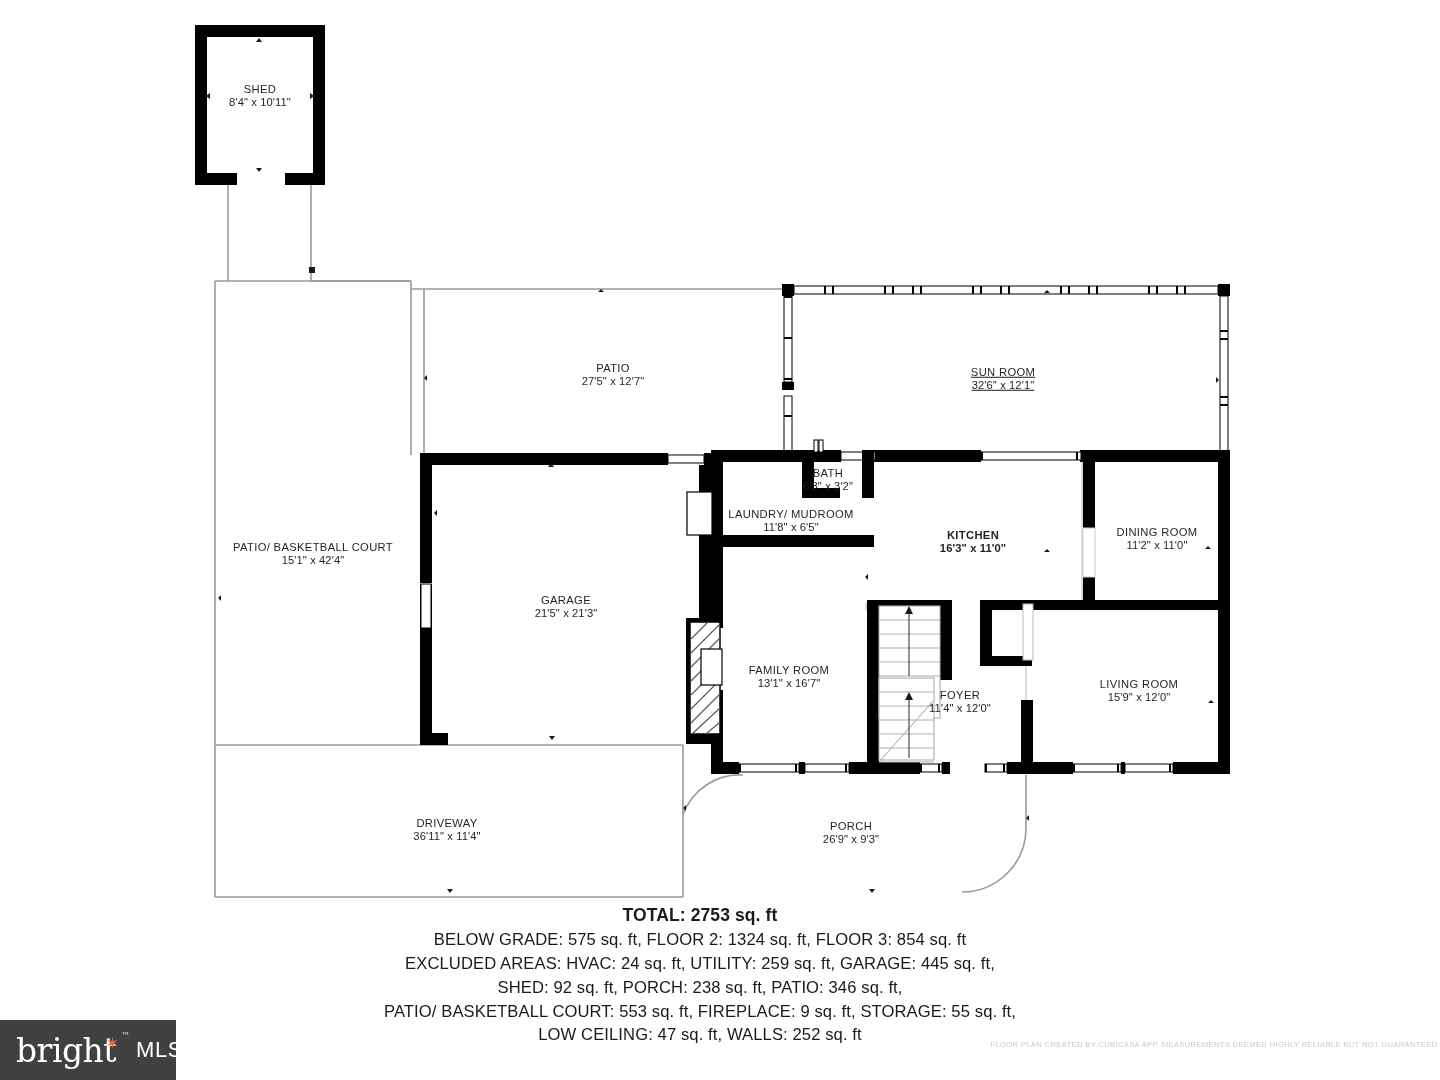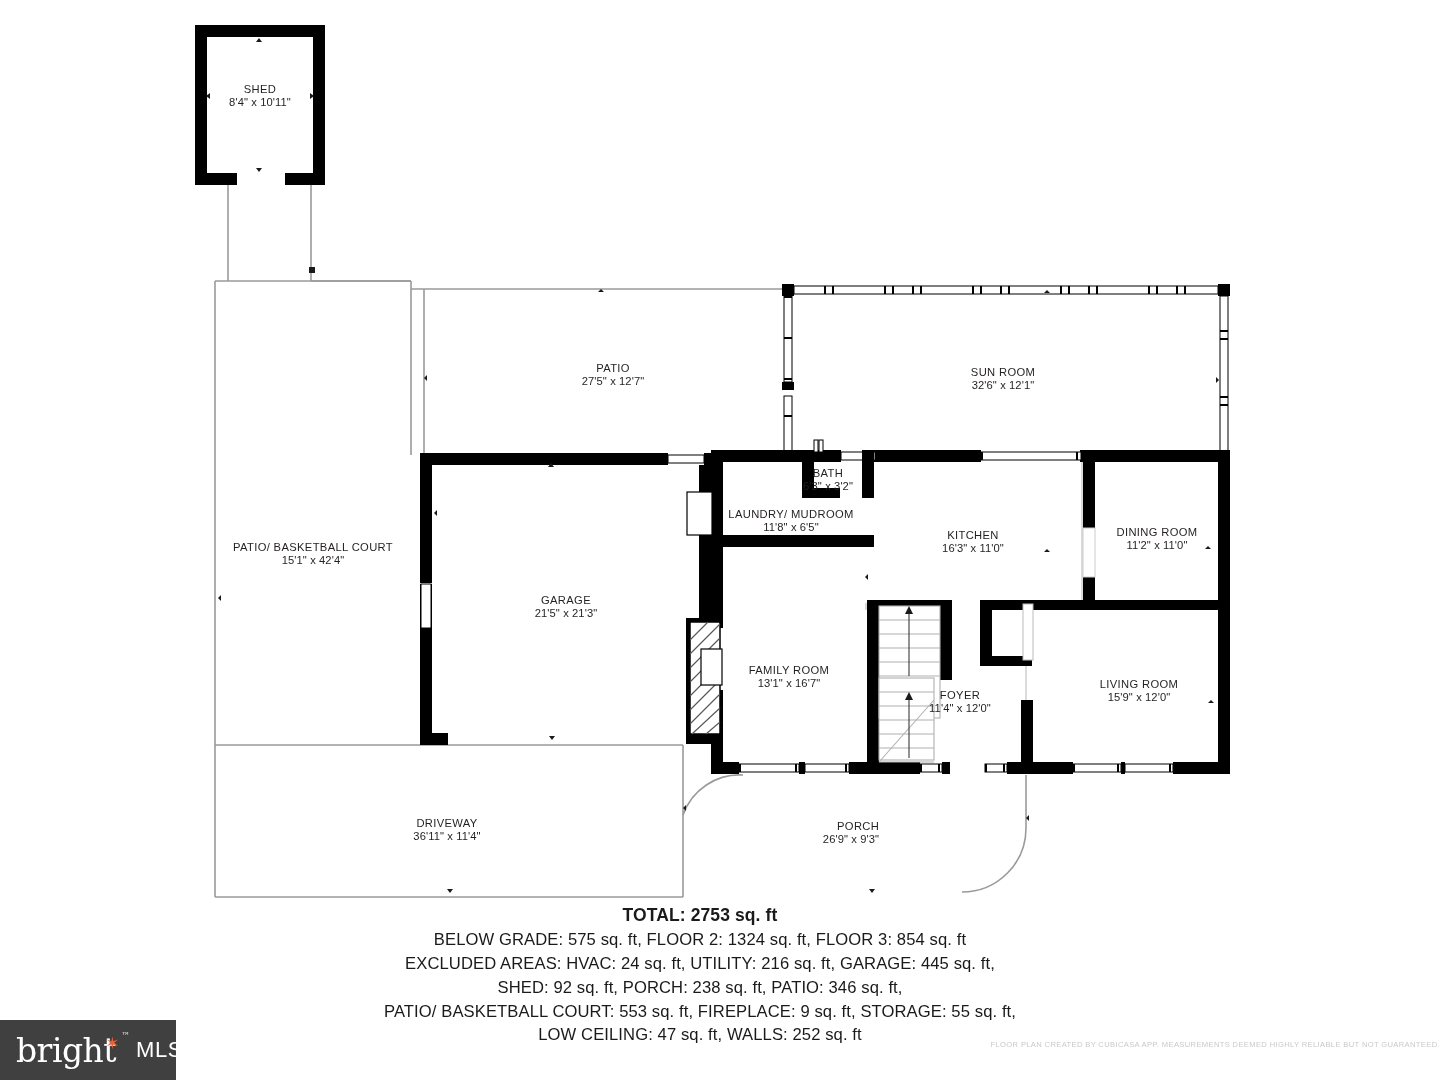--- a/index.html
+++ b/index.html
@@ -374,33 +374,33 @@
   </svg>
 
   <div class="room-label" style="left:260px; top:96px;">
     <span class="rl-name">SHED</span>
     <span class="rl-dims">8'4" x 10'11"</span>
   </div>
   <div class="room-label" style="left:613px; top:375px;">
     <span class="rl-name">PATIO</span>
     <span class="rl-dims">27'5" x 12'7"</span>
   </div>
-  <div class="room-label" style="left:1003px; top:379px;">
+  <div class="room-label" style="left:1003px; top:379px;text-decoration:underline;">
     <span class="rl-name">SUN ROOM</span>
     <span class="rl-dims">32'6" x 12'1"</span>
   </div>
   <div class="room-label" style="left:828px; top:480px;">
     <span class="rl-name">BATH</span>
     <span class="rl-dims">6'3" x 3'2"</span>
   </div>
   <div class="room-label" style="left:791px; top:521px;">
     <span class="rl-name">LAUNDRY/ MUDROOM</span>
     <span class="rl-dims">11'8" x 6'5"</span>
   </div>
-  <div class="room-label" style="left:973px; top:542px;">
+  <div class="room-label" style="left:973px; top:542px;font-weight:bold;">
     <span class="rl-name">KITCHEN</span>
     <span class="rl-dims">16'3" x 11'0"</span>
   </div>
   <div class="room-label" style="left:1157px; top:539px;">
     <span class="rl-name">DINING ROOM</span>
     <span class="rl-dims">11'2" x 11'0"</span>
   </div>
   <div class="room-label" style="left:313px; top:554px;">
     <span class="rl-name">PATIO/ BASKETBALL COURT</span>
     <span class="rl-dims">15'1" x 42'4"</span>
@@ -418,29 +418,29 @@
     <span class="rl-dims">15'9" x 12'0"</span>
   </div>
   <div class="room-label" style="left:960px; top:702px;">
     <span class="rl-name">FOYER</span>
     <span class="rl-dims">11'4" x 12'0"</span>
   </div>
   <div class="room-label" style="left:447px; top:830px;">
     <span class="rl-name">DRIVEWAY</span>
     <span class="rl-dims">36'11" x 11'4"</span>
   </div>
-  <div class="room-label" style="left:851px; top:833px;text-align:right;">
+  <div class="room-label" style="left:851px; top:833px;">
     <span class="rl-name">PORCH</span>
     <span class="rl-dims">26'9" x 9'3"</span>
   </div>
 
   <div id="summary-block">
     <div id="summary-total">TOTAL: 2753 sq. ft</div>
     <div class="summary-line">BELOW GRADE: 575 sq. ft, FLOOR 2: 1324 sq. ft, FLOOR 3: 854 sq. ft</div>
-    <div class="summary-line">EXCLUDED AREAS: HVAC: 24 sq. ft, UTILITY: 216 sq. ft, GARAGE: 445 sq. ft,</div>
+    <div class="summary-line">EXCLUDED AREAS: HVAC: 24 sq. ft, UTILITY: 259 sq. ft, GARAGE: 445 sq. ft,</div>
     <div class="summary-line">SHED: 92 sq. ft, PORCH: 238 sq. ft, PATIO: 346 sq. ft,</div>
     <div class="summary-line">PATIO/ BASKETBALL COURT: 553 sq. ft, FIREPLACE: 9 sq. ft, STORAGE: 55 sq. ft,</div>
     <div class="summary-line">LOW CEILING: 47 sq. ft, WALLS: 252 sq. ft</div>
   </div>
 
   <div id="footer-note">FLOOR PLAN CREATED BY CUBICASA APP. MEASUREMENTS DEEMED HIGHLY RELIABLE BUT NOT GUARANTEED.</div>
 
   <div id="brand-logo">
     <span class="logo-bright">
       <span>bright</span>

